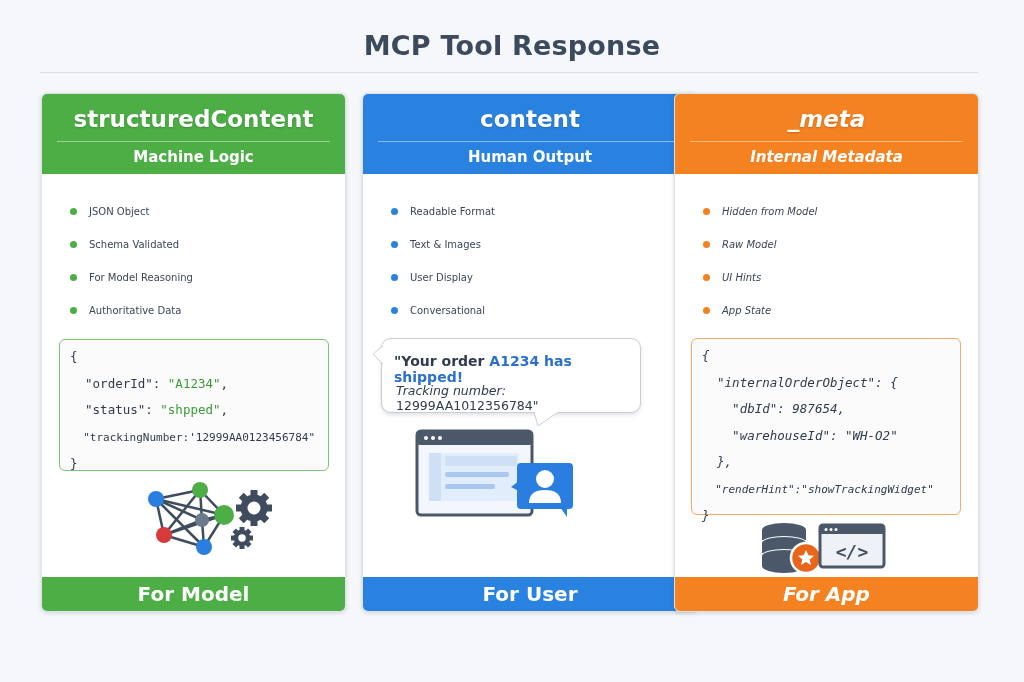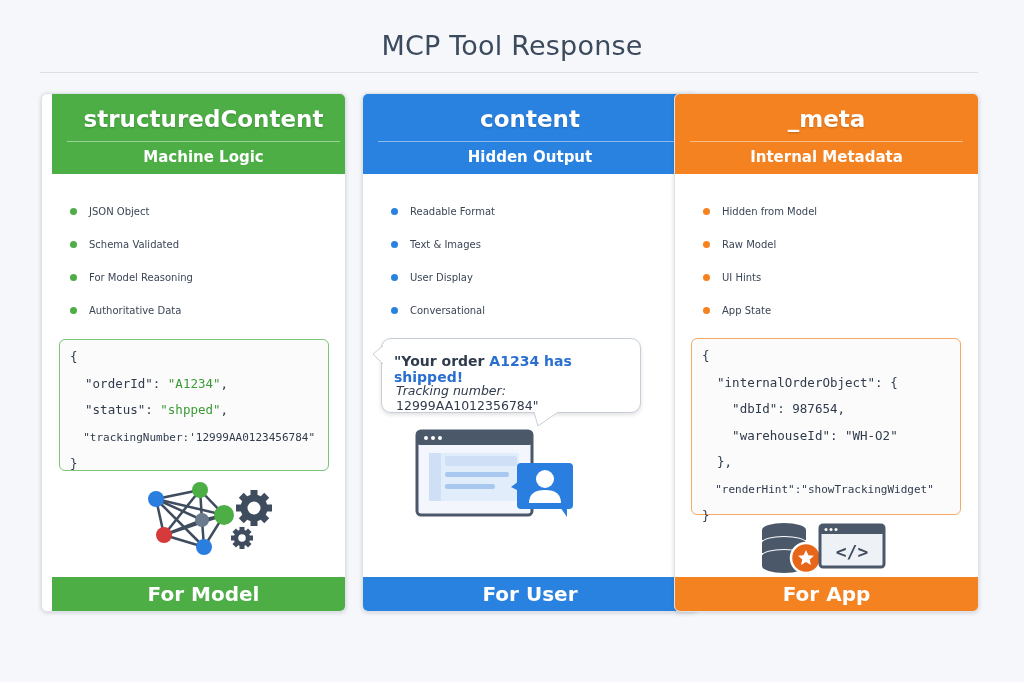--- a/index.html
+++ b/index.html
@@ -5,42 +5,42 @@
   * { box-sizing: border-box; margin: 0; padding: 0; }
   html, body { width: 1024px; height: 682px; overflow: hidden; }
   body {
     background: #f6f7fa;
     font-family: "DejaVu Sans", sans-serif;
     color: #2f3b4c;
     position: relative;
   }
   .title {
     position: absolute; left: 0; top: 30px; width: 1024px;
-    text-align: center; font-size: 27px; font-weight: normal; color: #3c4a5e;
+    text-align: center; font-size: 27px; font-weight: bold; color: #3c4a5e;
     letter-spacing: 0.2px;
   }
   .title-rule {
     position: absolute; left: 40px; top: 72px; width: 938px; height: 1px;
     background: #dcdfe6;
   }
   .card {
     position: absolute; top: 93px; width: 305px; height: 519px;
     background: #ffffff; border-radius: 6px;
     box-shadow: 0 1px 4px rgba(40,50,70,0.18);
     border: 1px solid #dde1e8;
     overflow: hidden;
   }
   .card.green { left: 41px; }
   .card.blue { left: 362px; width: 336px; }
-  .card.orange { left: 674px; }
+  .card.orange { left: 674px; font-style: italic; }
   .card-header {
     position: absolute; left: 0; top: 0; width: 100%; height: 80px;
     color: #fff; text-align: center;
   }
-  .green .card-header, .green .card-footer { background: #4cae45; margin-left: 10px; }
+  .green .card-header, .green .card-footer { background: #4cae45; }
   .blue .card-header, .blue .card-footer { background: #2a82e0; }
   .orange .card-header, .orange .card-footer { background: #f58220; }
   .card-header .h-title {
     position: absolute; left: 0; top: 12px; width: 100%;
     font-size: 23px; font-weight: bold; text-shadow: 0 1px 2px rgba(0,0,0,0.2);
   }
   .card-header .h-rule {
     position: absolute; left: 15px; right: 15px; top: 47px; height: 1px;
     background: rgba(255,255,255,0.45);
   }
@@ -173,21 +173,21 @@
       </g>
     </svg>
   </div>
   <div class="card-footer">For Model</div>
 </div>
 
 <div class="card blue">
   <div class="card-header">
     <div class="h-title">content</div>
     <div class="h-rule"></div>
-    <div class="h-sub">Hidden Output</div>
+    <div class="h-sub">Human Output</div>
   </div>
   <ul class="bullets">
     <li>
         <span class="dot"></span>
         <span>Readable Format</span>
       </li>
     <li>
         <span class="dot"></span>
         <span>Text &amp; Images</span>
       </li>

